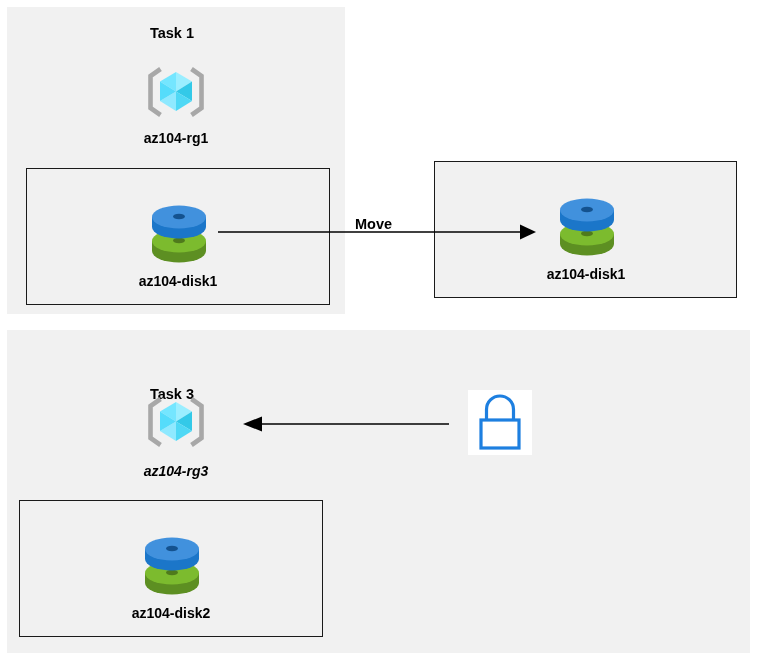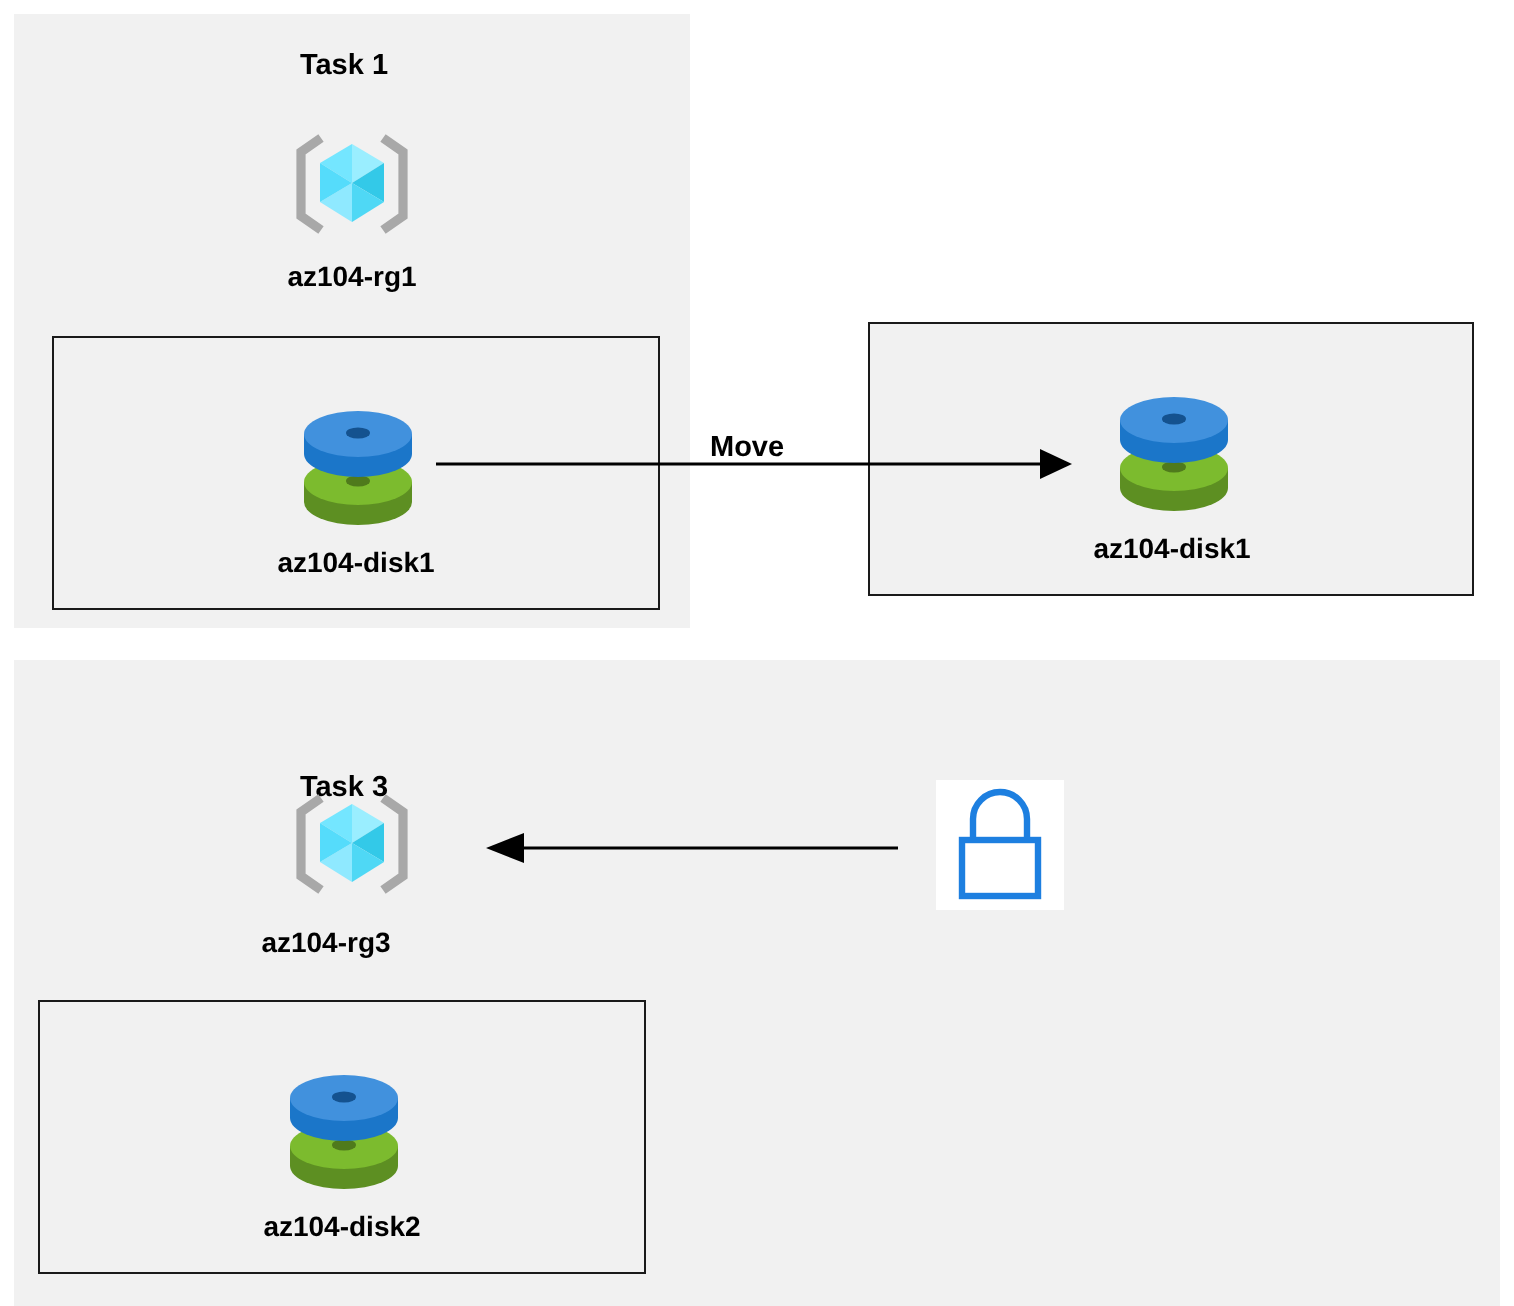--- a/index.html
+++ b/index.html
@@ -157,21 +157,21 @@
         <path d="M44.5 6 L54.5 13 L54.5 45 L44.5 52" fill="none" stroke="#a8a8a8" stroke-width="4.6"></path>
         <polygon points="29,9 45,18.5 29,28.5" fill="#9aeeff"></polygon>
         <polygon points="29,9 13,18.5 29,28.5" fill="#74e6ff"></polygon>
         <polygon points="45,18.5 45,38 29,28.5" fill="#33c9e8"></polygon>
         <polygon points="45,38 29,48 29,28.5" fill="#4fd8f5"></polygon>
         <polygon points="13,38 29,48 29,28.5" fill="#8fe9ff"></polygon>
         <polygon points="13,18.5 13,38 29,28.5" fill="#55dcfb"></polygon>
       </svg>
     </div>
 
-    <div class="res-label centered" style="left:156px; top:133px;">az104-rg3</div>
+    <div class="res-label centered" style="left:169px; top:133px;font-style:italic;">az104-rg3</div>
 
     <div class="icon-wrap" style="left:236px; top:82px;">
       <svg width="206" height="24" viewBox="0 0 206 24" aria-hidden="true">
         <line x1="16" y1="12" x2="206" y2="12" stroke="#000000" stroke-width="1.6"></line>
         <polygon points="0,12 19,4.5 19,19.5" fill="#000000"></polygon>
       </svg>
     </div>
 
     <div class="lock-plate" style="left:461px; top:60px; width:64px; height:65px;">
       <div class="icon-wrap" style="left:0; top:0;">

